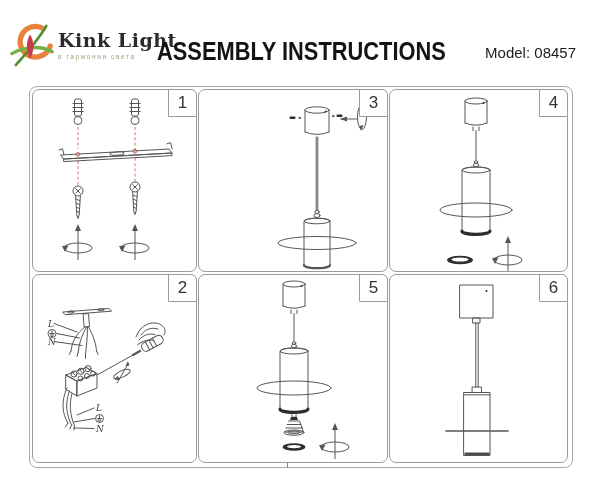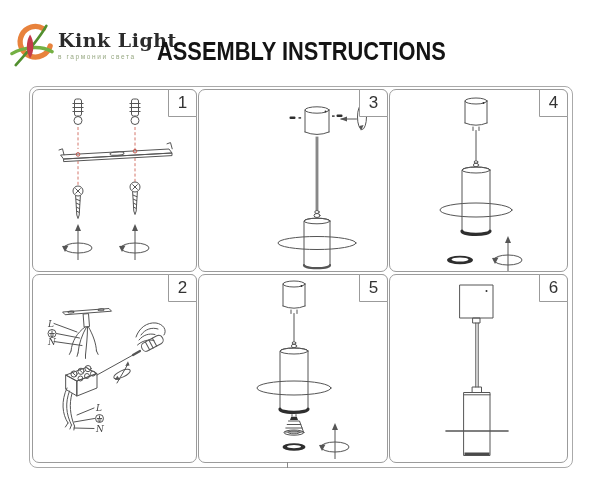--- a/index.html
+++ b/index.html
@@ -75,20 +75,21 @@
       <path d="M2,33 C14,26 32,24 44,31" stroke="#74b043" stroke-width="3.5" fill="none" stroke-linecap="round"></path>
       <path d="M6,45 C16,34 30,18 38,4" stroke="#528f2f" stroke-width="2.8" fill="none" stroke-linecap="round"></path>
       <path d="M21,13 C25.5,20 25.5,31 21,38 C16.5,31 16.5,20 21,13 Z" fill="#c43b4a"></path>
     </svg>
     <div class="logo-text">
       <div class="brand">Kink Light</div>
       <div class="tagline">в гармонии света</div>
     </div>
   </div>
   <div class="title">ASSEMBLY INSTRUCTIONS</div>
+  <div class="model">Model: 08457</div>
 
   <div class="grid">
 
     <section class="panel" id="p1">
       <div class="num">1</div>
       <svg width="163" height="181" viewBox="0 0 163 181">
         <g>
           <use href="#anchorPlug" transform="translate(45,9)"></use>
           <use href="#anchorPlug" transform="translate(102,9)"></use>
         </g>

